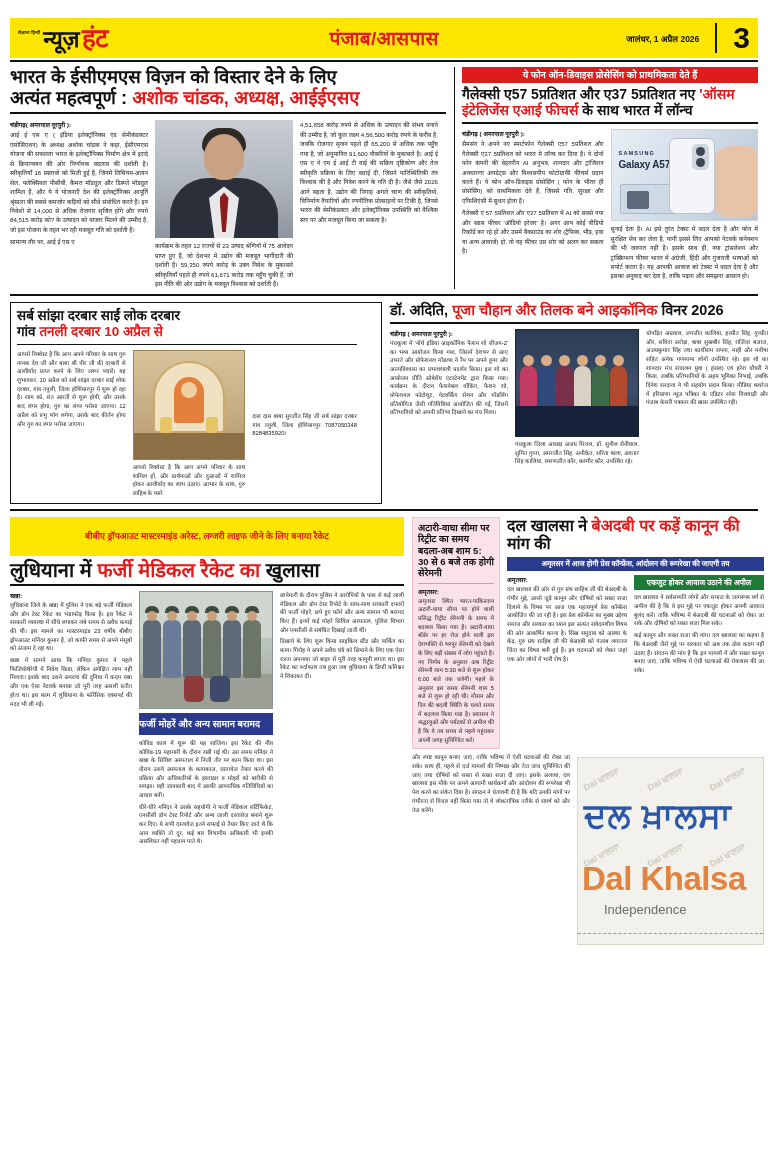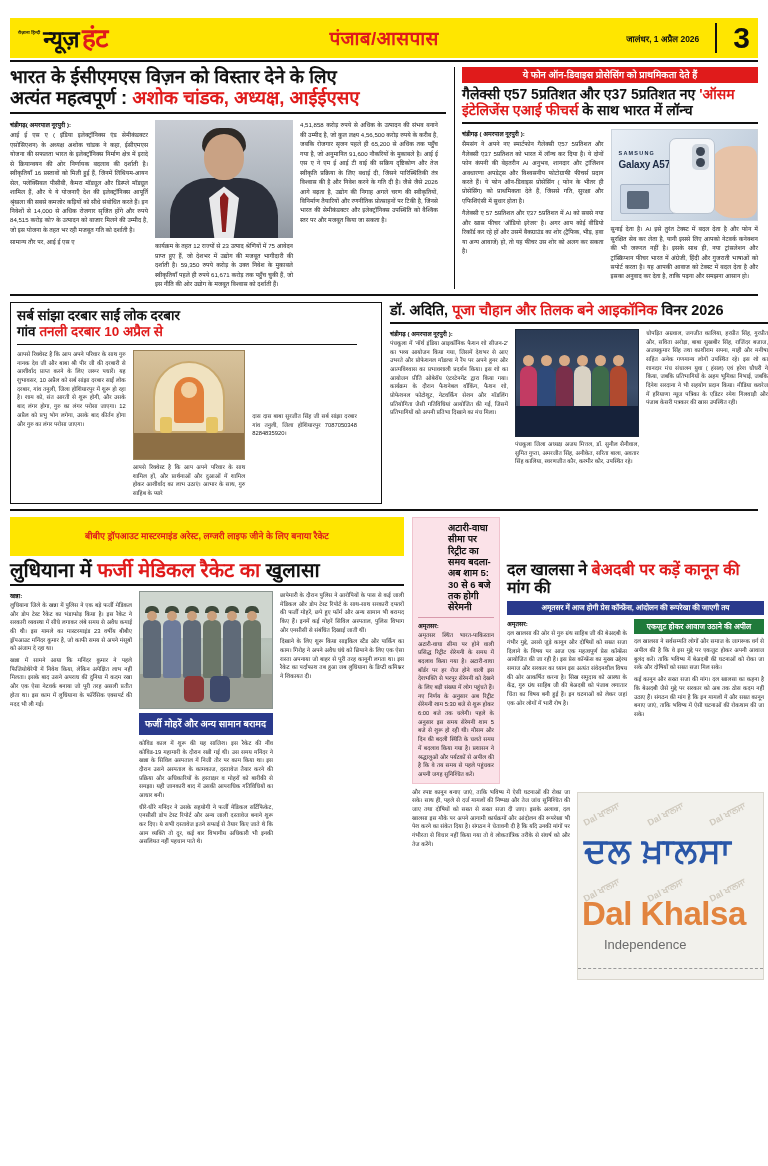--- a/index.html
+++ b/index.html
@@ -137,31 +137,31 @@
   .low-right { width:352px; }
 
   .yellowband {
     background:#ffe600; color:#e01b1b; font-weight:bold; font-size:9px;
     text-align:center; padding:13px 2px; line-height:1.2; border:1px solid #ffe600;
   }
   .l1-head { font-size:20px; margin-top:3px; }
 
   .bluecap {
     background:#2a3a8c; color:#fff; font-weight:bold; font-size:9.5px;
-    line-height:1.25; padding:5px 6px;
+    line-height:1.25; padding:5px 0;
   }
   .navyband {
     background:#2a3a8c; color:#fff; font-weight:bold; font-size:7.3px;
     text-align:center; padding:3px 4px; line-height:1.2;
   }
 
   .pinkbox {
     background:#fbe2e8; border:1px solid #f0c3ce; padding:4px 5px;
   }
-  .pinkbox .ph { font-size:9.5px; font-weight:bold; line-height:1.2; color:#111;margin-left:30px; }
+  .pinkbox .ph { font-size:9.5px; font-weight:bold; line-height:1.2; color:#111; }
 
   .greenband {
     background:#1f7a3a; color:#fff; font-weight:bold; font-size:7.6px;
     text-align:center; padding:3px 4px; line-height:1.2;
   }
 
   .dalkhalsa {
     width:100%; height:188px; position:relative; overflow:hidden;
     background:#f2f1ec; border:1px solid #d9d6cd; margin-top:4px;
   }
@@ -405,21 +405,21 @@
       <div style="display:flex; gap:7px;">
         <div style="width:88px;">
           <div class="pinkbox">
             <div class="ph">अटारी-वाघा सीमा पर रिट्रीट का समय बदला-अब शाम 5: 30 से 6 बजे तक होगी सेरेमनी</div>
             <div class="thinrule" style="margin:4px 0 3px 0; background:#d89aac;"></div>
             <div class="byline">अमृतसर:</div>
             <div class="body-col small" style="margin-top:1px;">अमृतसर स्थित भारत-पाकिस्तान अटारी-वाघा सीमा पर होने वाली प्रसिद्ध रिट्रीट सेरेमनी के समय में बदलाव किया गया है। अटारी-वाघा बॉर्डर पर हर रोज होने वाली इस देशभक्ति से भरपूर सेरेमनी को देखने के लिए बड़ी संख्या में लोग पहुंचते हैं। नए निर्णय के अनुसार अब रिट्रीट सेरेमनी शाम 5:30 बजे से शुरू होकर 6:00 बजे तक चलेगी। पहले के अनुसार इस समय सेरेमनी शाम 5 बजे से शुरू हो रही थी। मौसम और दिन की बदली स्थिति के चलते समय में बदलाव किया गया है। प्रशासन ने श्रद्धालुओं और पर्यटकों से अपील की है कि वे तय समय से पहले पहुंचकर अपनी जगह सुनिश्चित करें।</div>
           </div>
         </div>
 
-        <div style="width:257px;margin-top:44px;">
+        <div style="width:257px;">
           <div class="hdl" style="font-size:16px;">
             <span>दल खालसा ने</span>
             <span class="hl">बेअदबी पर कड़ें कानून की</span>
             <span>मांग की</span>
           </div>
           <div class="navyband" style="margin-top:4px;">अमृतसर में आज होगी प्रेस कॉन्फ्रेंस, आंदोलन की रूपरेखा की जाएगी तय</div>
 
           <div style="display:flex; gap:7px; margin-top:4px;">
             <div style="width:120px;">
               <div class="byline">अमृतसर:</div>

